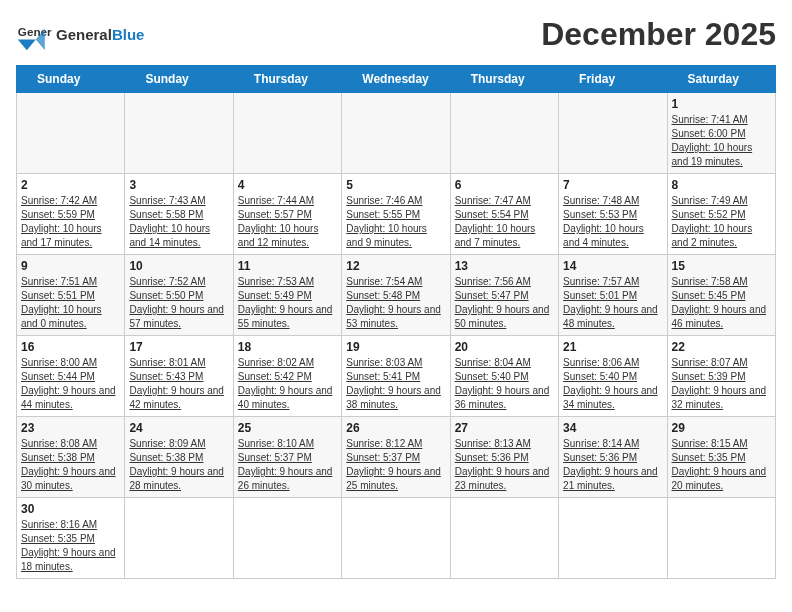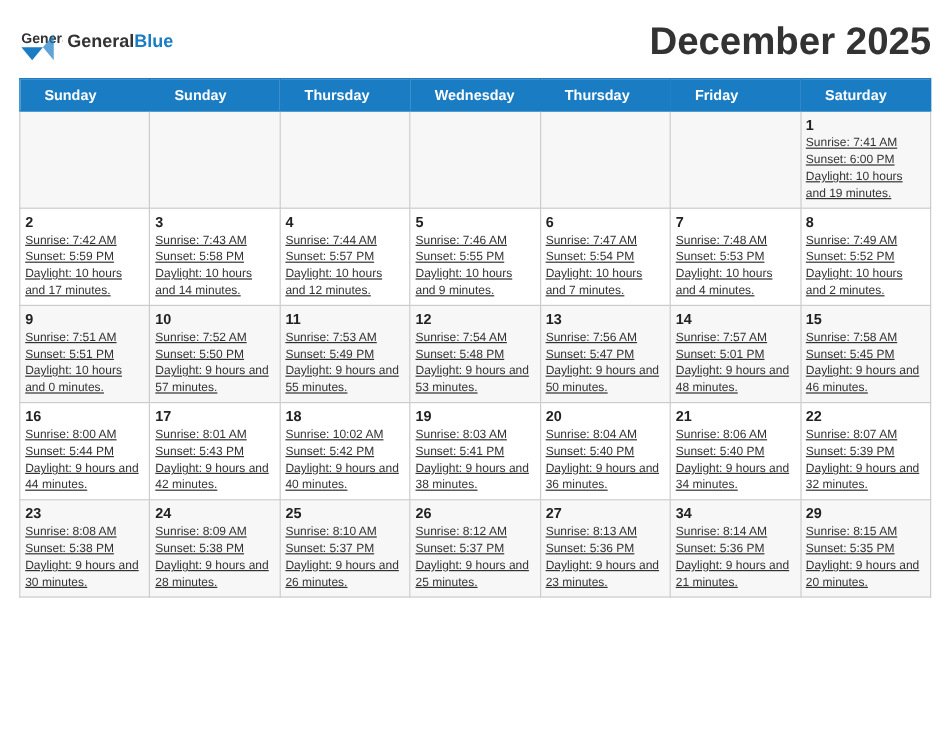--- a/index.html
+++ b/index.html
@@ -227,21 +227,21 @@
 Daylight: 9 hours and 44 minutes.</div>
         </td>
         <td>
           <div class="day-num">17</div>
           <div class="day-info">Sunrise: 8:01 AM
 Sunset: 5:43 PM
 Daylight: 9 hours and 42 minutes.</div>
         </td>
         <td>
           <div class="day-num">18</div>
-          <div class="day-info">Sunrise: 10:02 AM
+          <div class="day-info">Sunrise: 8:02 AM
 Sunset: 5:42 PM
 Daylight: 9 hours and 40 minutes.</div>
         </td>
         <td>
           <div class="day-num">19</div>
           <div class="day-info">Sunrise: 8:03 AM
 Sunset: 5:41 PM
 Daylight: 9 hours and 38 minutes.</div>
         </td>
         <td>
@@ -300,14 +300,28 @@
 Sunset: 5:36 PM
 Daylight: 9 hours and 21 minutes.</div>
         </td>
         <td>
           <div class="day-num">29</div>
           <div class="day-info">Sunrise: 8:15 AM
 Sunset: 5:35 PM
 Daylight: 9 hours and 20 minutes.</div>
         </td>
       </tr>
+      <tr>
+        <td>
+          <div class="day-num">30</div>
+          <div class="day-info">Sunrise: 8:16 AM
+Sunset: 5:35 PM
+Daylight: 9 hours and 18 minutes.</div>
+        </td>
+        <td class="empty"></td>
+        <td class="empty"></td>
+        <td class="empty"></td>
+        <td class="empty"></td>
+        <td class="empty"></td>
+        <td class="empty"></td>
+      </tr>
     </tbody>
 </table>
 
 </body></html>

